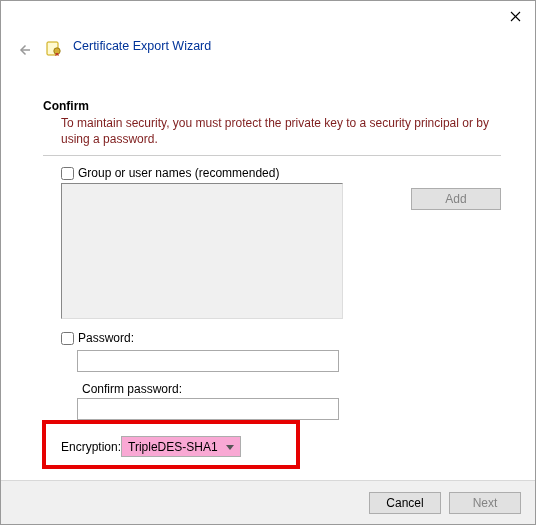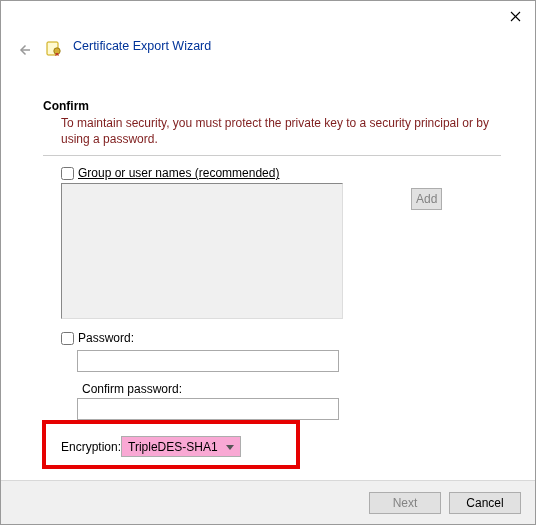--- a/index.html
+++ b/index.html
@@ -70,25 +70,25 @@
   .hr {
     border: none;
     border-top: 1px solid #ccc;
     margin: 8px 0 10px 0;
   }
   .row-gu {
     display: flex;
     align-items: flex-start;
     margin-left: 18px;
   }
-  .row-gu .left-col { flex: 1; text-decoration: underline; }
+  .row-gu .left-col { flex: 1; }
   .row-gu .right-col {
     width: 90px;
     margin-left: 16px;
-    display: flex; flex-direction: row; gap: 8px;
+    display: flex; flex-direction: column; gap: 8px;
     padding-top: 22px;
   }
   .check-row {
     display: flex; align-items: center; gap: 4px;
     margin-bottom: 3px;
   }
   .check-row input[type=checkbox] {
     width: 13px; height: 13px;
     margin: 0;
     accent-color: #000;
@@ -240,17 +240,17 @@
       <label>Encryption:</label>
       <div class="select-wrap">
         <span>TripleDES-SHA1</span>
       </div>
     </div>
   </div>
 
   <div class="red-box"></div>
 
   <div class="footer">
+    <div class="btn enabled">Cancel</div>
     <div class="btn">Next</div>
-    <div class="btn enabled">Cancel</div>
   </div>
 
 </div>
 
 </body></html>

